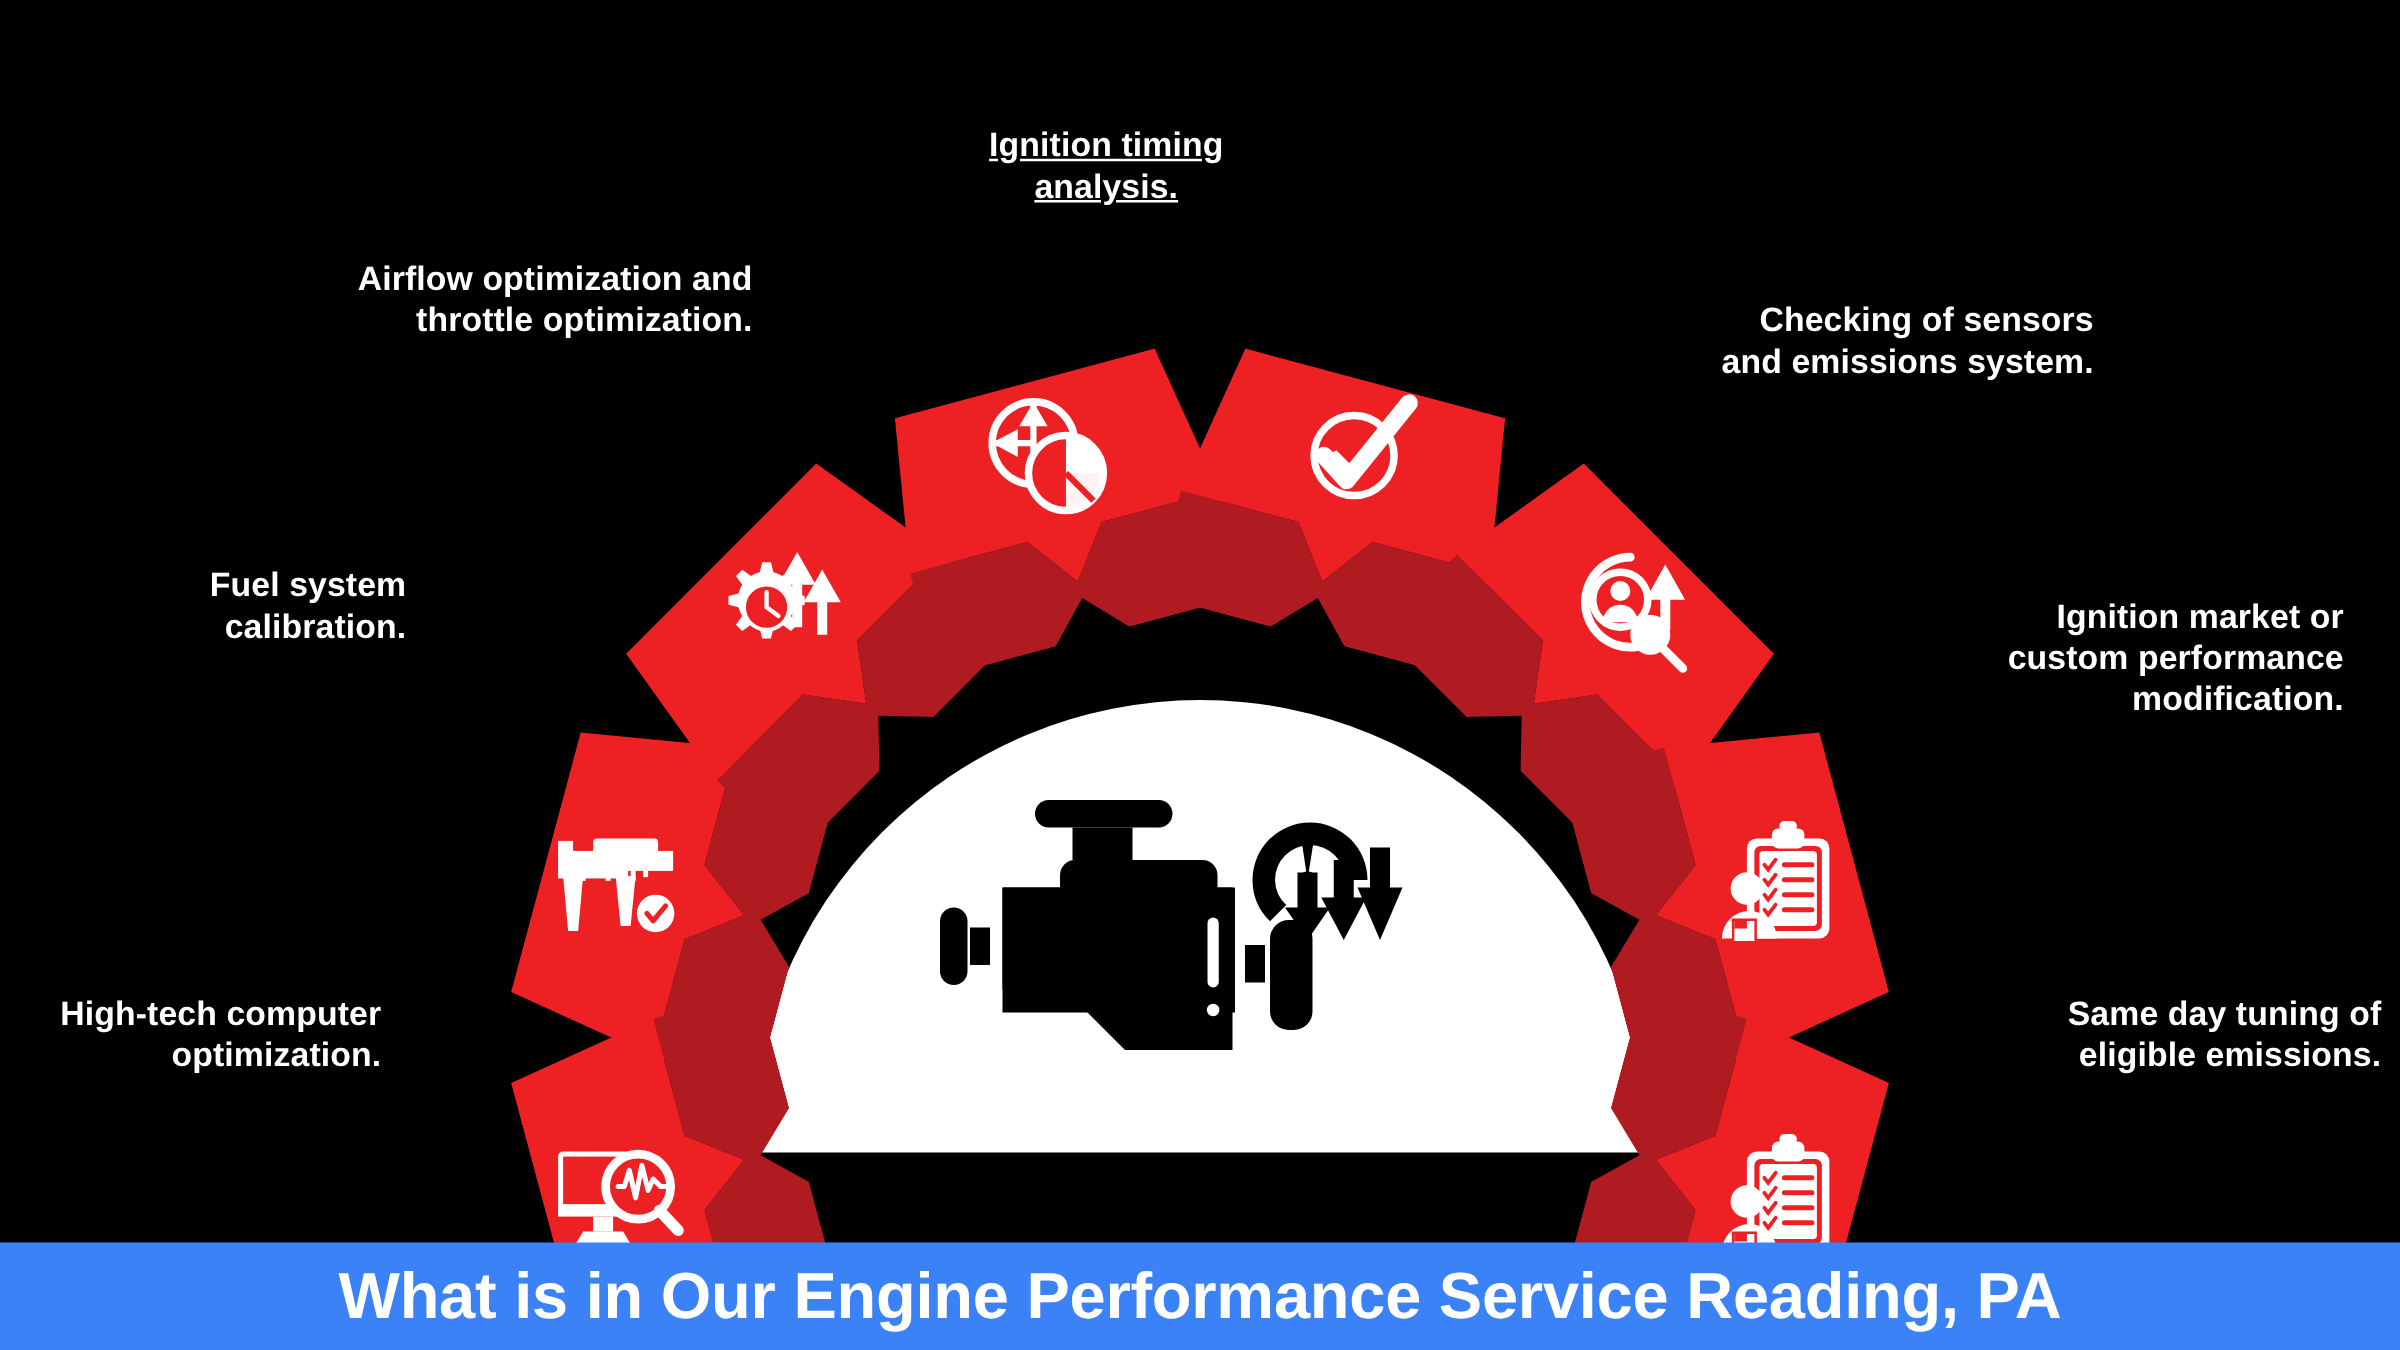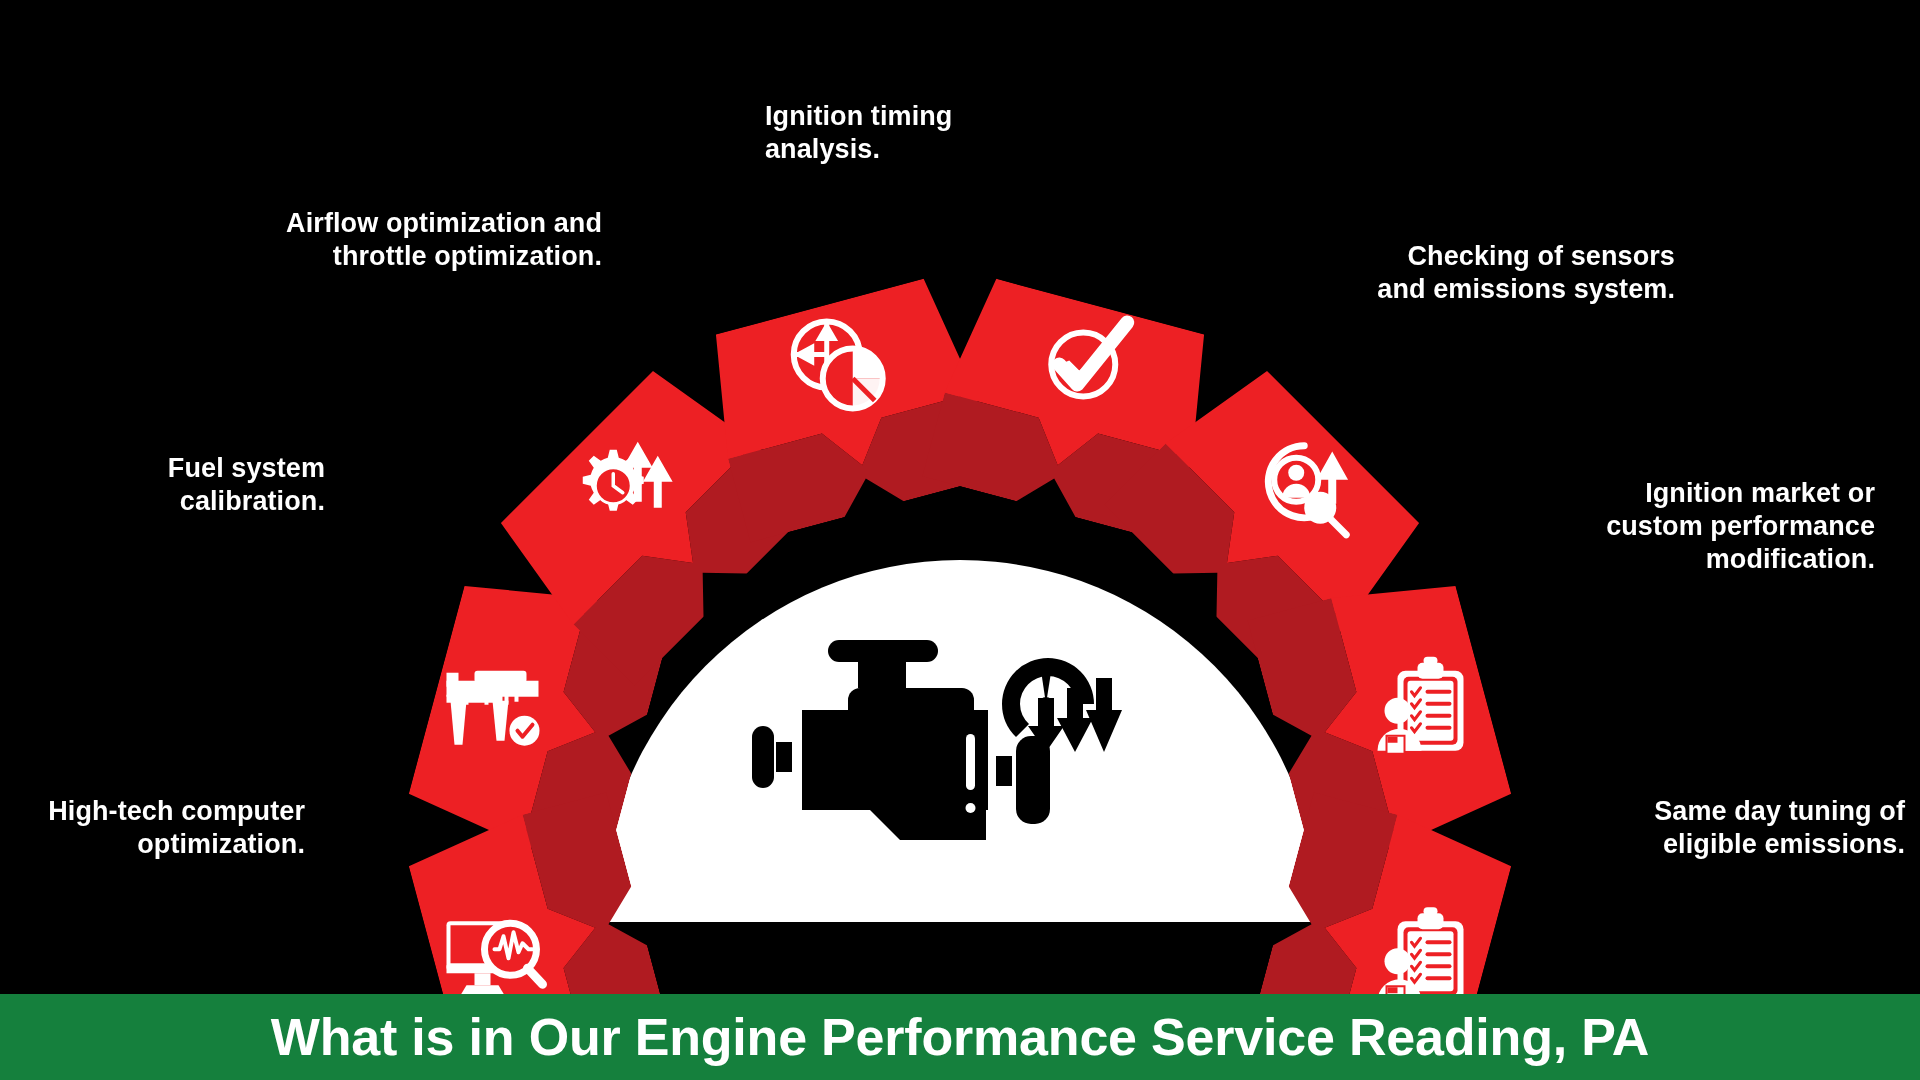--- a/index.html
+++ b/index.html
@@ -78,30 +78,30 @@
   
   .label {
     position:absolute;
     color:#ffffff;
     font-weight:700;
     font-size:27px;
     line-height:1.22;
     letter-spacing:0.1px;
     white-space:pre-line;
   }
-  .label.t-center { text-align:left; }
+  .label.t-center { text-align:center;text-decoration:underline; }
   .label.t-right  { text-align:right; }
   .label.t-left   { text-align:right; }
 
   
   #banner {
     position:absolute;
     left:0; bottom:0;
     width:1920px; height:86px;
-    background:#15803d;
+    background:#3b82f6;
     display:flex;
     align-items:center;
     justify-content:center;
   }
   #banner-title {
     color:#ffffff;
     font-weight:700;
     font-size:52px;
     letter-spacing:-0.2px;
     white-space:nowrap;

